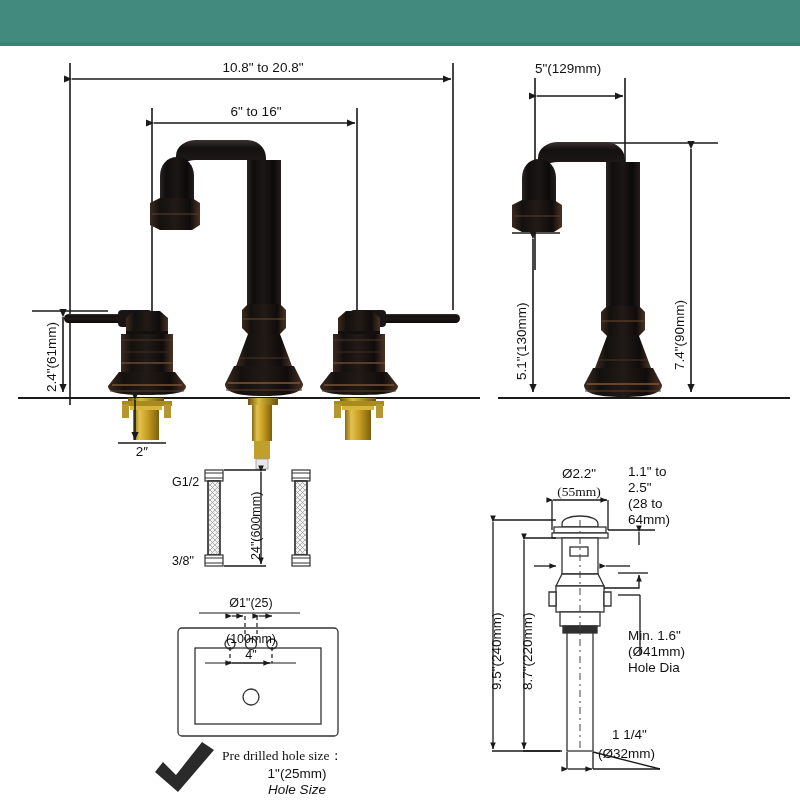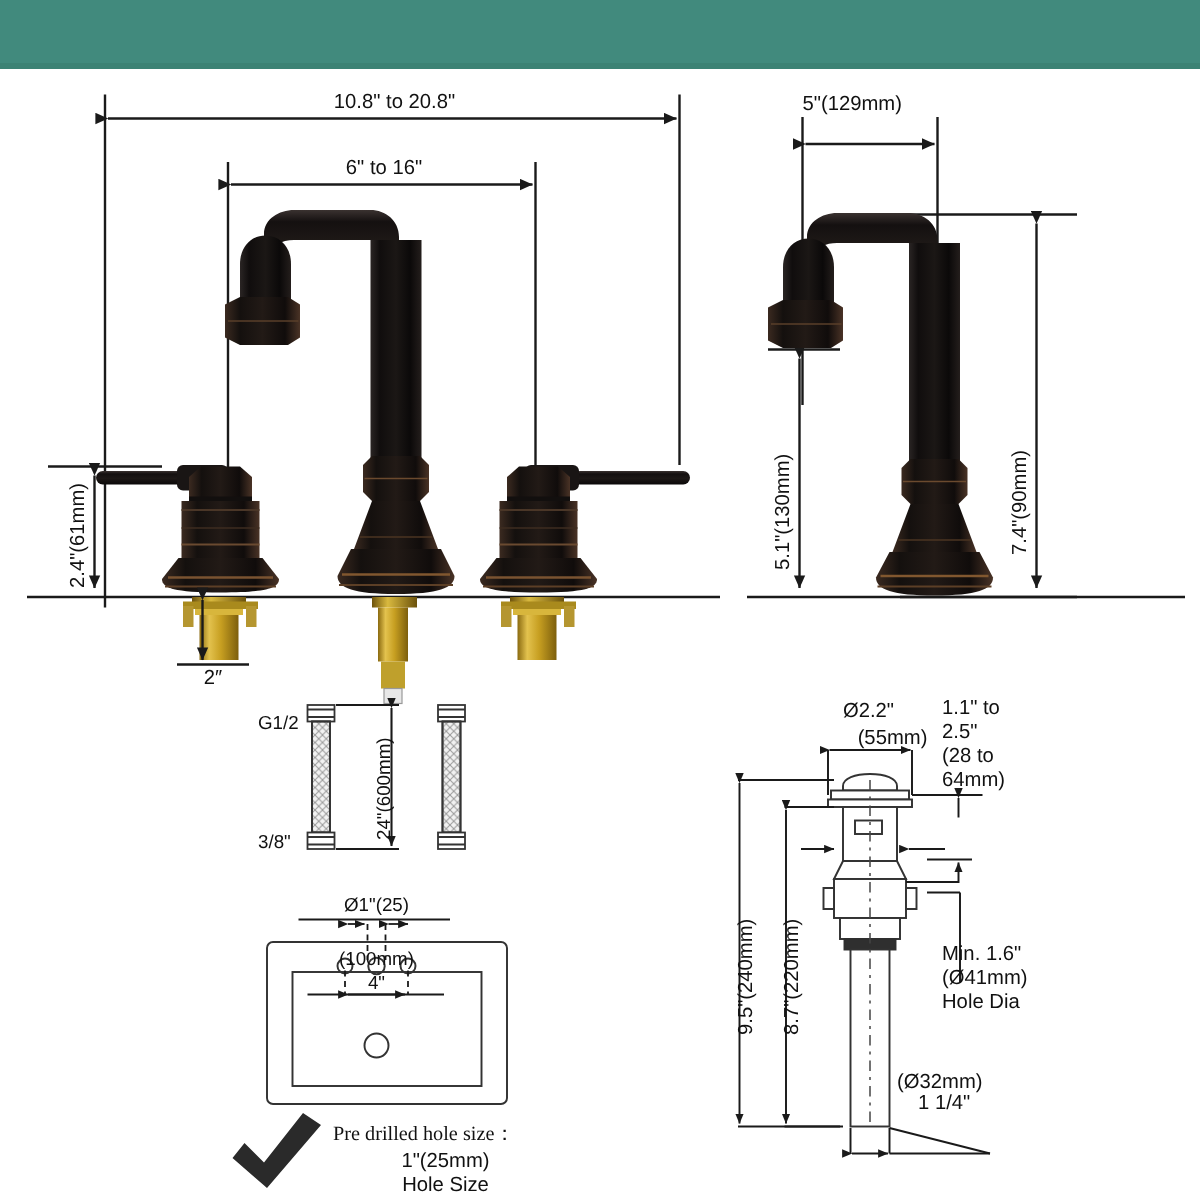--- a/index.html
+++ b/index.html
@@ -328,38 +328,38 @@
   <div class="lbl vert sm" style="left:249px;top:560px;transform:rotate(-90deg);">24"(600mm)</div>
 
   <div class="lbl c sm" style="left:206px;top:596px;width:90px;">Ø1"(25)</div>
 
   <div class="lbl c sm" style="left:228px;top:648px;width:46px;">4"</div>
 
   <div class="lbl c sm" style="left:206px;top:632px;width:90px;">(100mm)</div>
 
   <div class="lbl c" style="left:528px;top:466px;width:102px;">Ø2.2"</div>
 
-  <div class="lbl c" style="left:544px;top:484px;width:102px;">(55mm)</div>
+  <div class="lbl c" style="left:528px;top:484px;width:102px;font-family:Liberation Serif, serif;">(55mm)</div>
 
   <div class="lbl" style="left:628px;top:464px;">1.1" to
 2.5"
 (28 to
 64mm)</div>
 
   <div class="lbl vert" style="left:489px;top:690px;transform:rotate(-90deg);">9.5"(240mm)</div>
 
   <div class="lbl vert" style="left:520px;top:690px;transform:rotate(-90deg);">8.7"(220mm)</div>
 
   <div class="lbl" style="left:628px;top:628px;">Min. 1.6"
 (Ø41mm)
 Hole Dia</div>
 
   <div class="lbl" style="left:612px;top:727px;">1 1/4"</div>
 
-  <div class="lbl" style="left:598px;top:713px;">(Ø32mm)</div>
+  <div class="lbl" style="left:598px;top:746px;">(Ø32mm)</div>
 
   <div class="lbl" style="left:222px;top:748px;font-family:Liberation Serif, serif;">Pre drilled hole size：</div>
 
   <div class="lbl c" style="left:222px;top:766px;width:150px;">1"(25mm)</div>
 
-  <div class="lbl c" style="left:222px;top:782px;width:150px;">Hole Size</div>
+  <div class="lbl c" style="left:222px;top:782px;width:150px;font-style:italic;">Hole Size</div>
 
 </div>
 
 </body></html>

